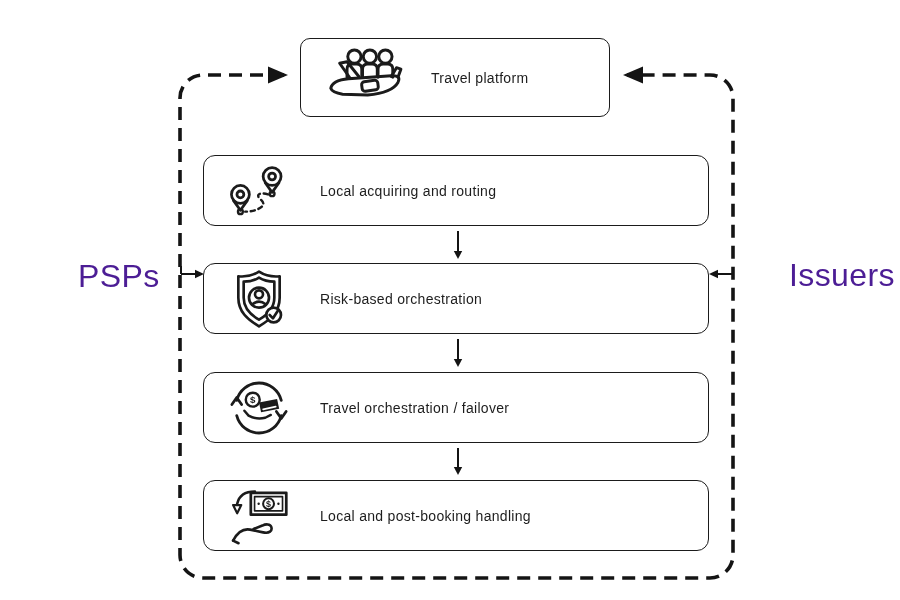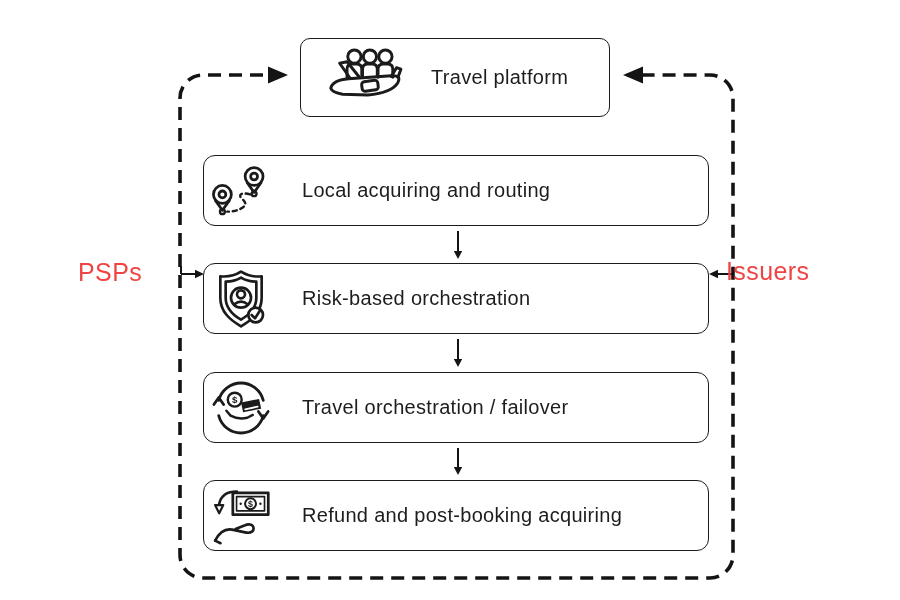--- a/index.html
+++ b/index.html
@@ -4,32 +4,32 @@
 <style>
   html,body{margin:0;padding:0;background:#ffffff;}
   body{width:900px;height:600px;font-family:"Liberation Sans",sans-serif;}
   .canvas{position:relative;width:900px;height:600px;background:#ffffff;overflow:hidden;}
   svg.overlay{position:absolute;left:0;top:0;pointer-events:none;}
   .node{
     position:absolute;display:flex;align-items:center;box-sizing:border-box;
     background:#ffffff;border:1.7px solid #1b1b1b;border-radius:12px;
   }
   .node .icon-slot{flex:0 0 auto;display:flex;align-items:center;justify-content:center;}
-  .node-label{font-size:20px;color:#1d1d1d;letter-spacing:.3px;white-space:nowrap;}
+  .node-label{font-size:14px;color:#1d1d1d;letter-spacing:.3px;white-space:nowrap;}
   #node-travel{left:300px;top:38px;width:310px;height:79px;border-radius:10px;padding-left:20px;}
   #node-travel .icon-slot{width:86px;margin-right:24px;}
-  .flow-node{left:203px;width:506px;height:71px;padding-left:0;}
+  .flow-node{left:203px;width:506px;height:71px;padding-left:18px;}
   .flow-node .icon-slot{width:74px;margin-right:24px;}
   #node-acquiring{top:155px;}
   #node-risk{top:263px;}
   #node-orchestration{top:372px;}
   #node-refund{top:480px;}
-  .side-label{position:absolute;font-size:25px;color:#ef4444;letter-spacing:.4px;white-space:nowrap;}
+  .side-label{position:absolute;font-size:32px;color:#4c1d95;letter-spacing:.4px;white-space:nowrap;}
   #label-psps{left:78px;top:258px;}
-  #label-issuers{left:726px;top:257px;}
+  #label-issuers{left:789px;top:257px;}
   .ic{stroke:#1b1b1b;fill:none;stroke-width:4;stroke-linecap:round;stroke-linejoin:round;}
 </style>
 </head>
 <body>
 
 <div class="canvas">
 
   <svg class="overlay" width="900" height="600" viewBox="0 0 900 600">
 
     <g>
@@ -138,19 +138,19 @@
         <circle cx="60" cy="26" r="8" stroke-width="3"></circle>
         <text x="60" y="31" font-size="13" font-weight="bold" fill="#1b1b1b" stroke="none" text-anchor="middle" font-family="Liberation Sans, sans-serif">$</text>
         <path d="M45.5,26 l0.01,0" stroke-width="3.5"></path>
         <path d="M74.5,26 l0.01,0" stroke-width="3.5"></path>
         <path d="M40,8 Q18,8 14,26" stroke-width="3.8"></path>
         <path d="M8,28 L20,28 L14,40 Z" fill="#ffffff" stroke-width="3.2"></path>
         <path d="M8,80 C14,69 23,62 33,64 L52,68 C61,70 66,66 64,60 C62.5,55.5 56,55.5 51,58 L38,63" stroke-width="3.8"></path>
         <path d="M8,80 L16,84" stroke-width="3.8"></path>
       </svg>
     </span>
-    <span class="node-label">Refund and post-booking acquiring</span>
+    <span class="node-label">Local and post-booking handling</span>
   </div>
 
   <div class="side-label" id="label-psps">PSPs</div>
   <div class="side-label" id="label-issuers">Issuers</div>
 
 </div>
 
 </body></html>

